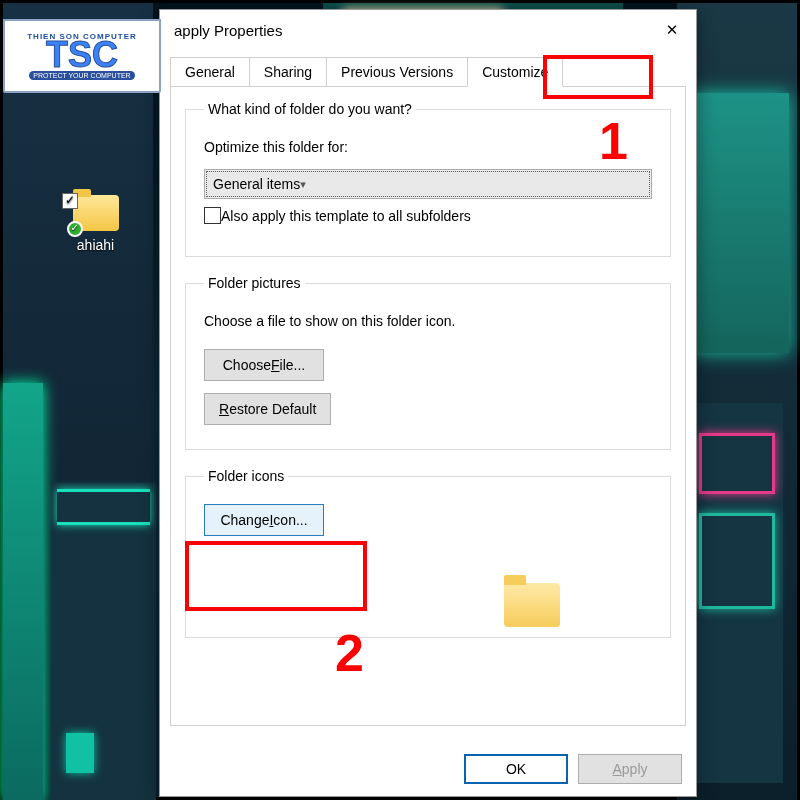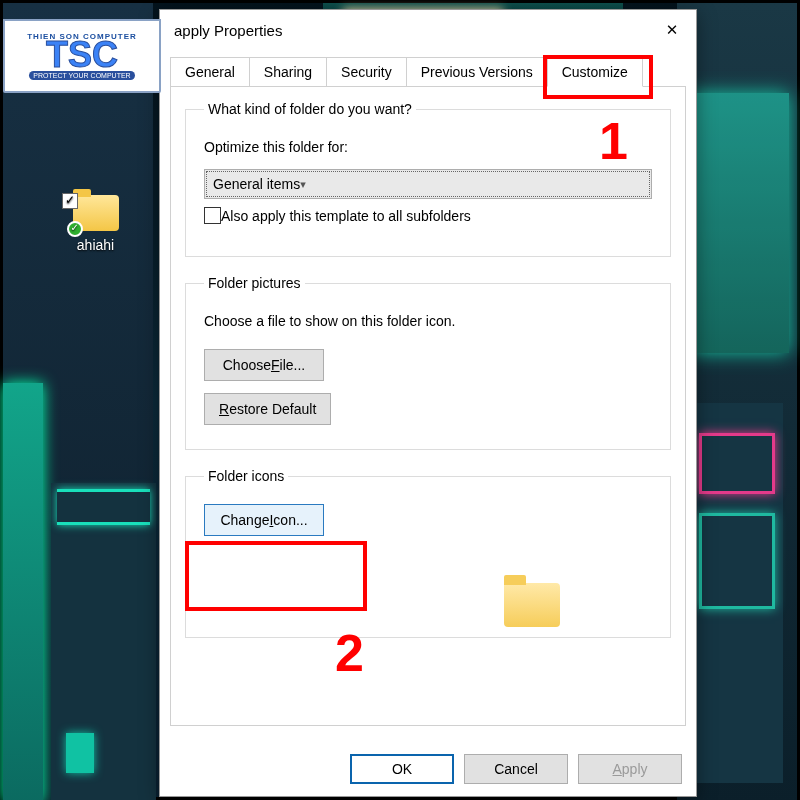--- a/index.html
+++ b/index.html
@@ -161,21 +161,20 @@
     <div class="titlebar">
       <span>apply Properties</span>
       <div class="close">
         <span>✕</span>
       </div>
     </div>
 
     <div class="tabs">
       <div class="tab">General</div>
       <div class="tab">Sharing</div>
-      <div class="tab">Security</div>
       <div class="tab">Previous Versions</div>
       <div class="tab active">Customize</div>
     </div>
 
     <div class="panel">
 
       <fieldset class="group">
         <legend>What kind of folder do you want?</legend>
         <div class="row">Optimize this folder for:</div>
         <div class="select">
@@ -209,21 +208,20 @@
             <span class="u">I</span>
             <span>con...</span>
         </div>
         <div class="folder-prev"></div>
       </fieldset>
 
     </div>
 
     <div class="dlg-buttons">
       <div class="dlg-btn primary">OK</div>
-      <div class="dlg-btn">Cancel</div>
       <div class="dlg-btn disabled">
         <span class="u">A</span>
           <span>pply</span>
       </div>
     </div>
   </div>
 
   <div class="anno" style="left:540px; top:52px; width:110px; height:44px;"></div>
   <div class="anno-text" style="left:596px; top:108px; font-size:52px;">1</div>
 

